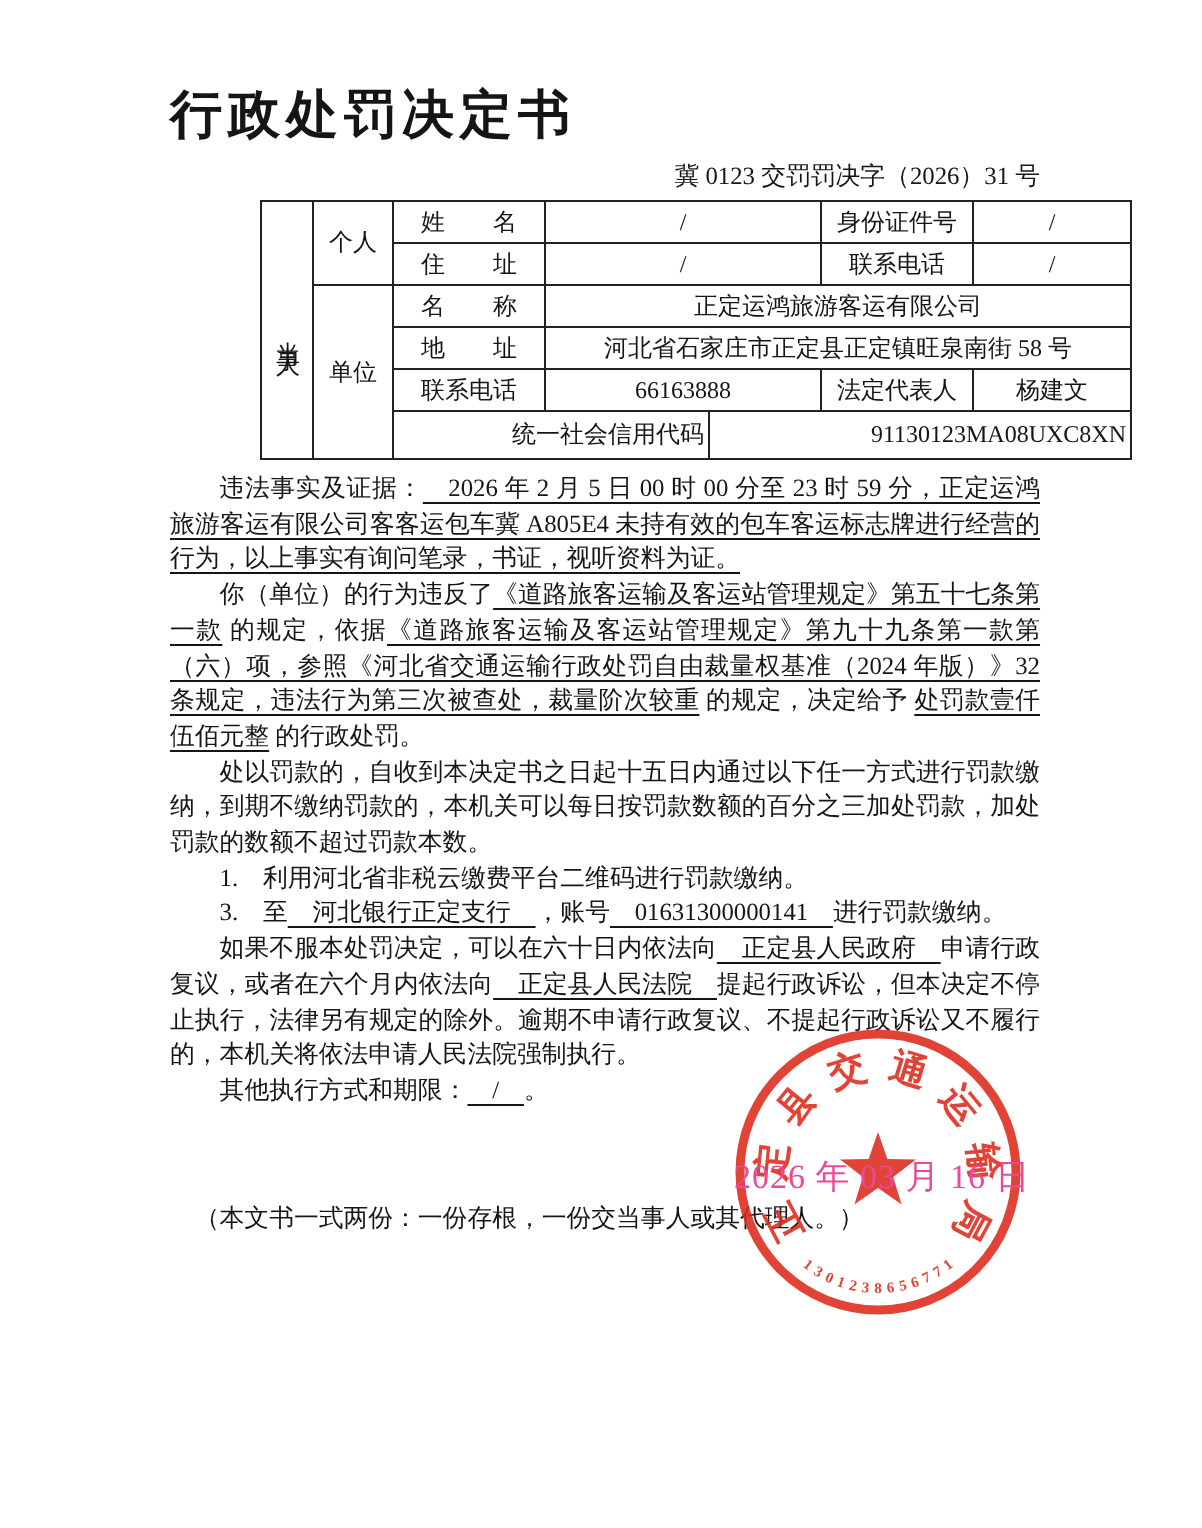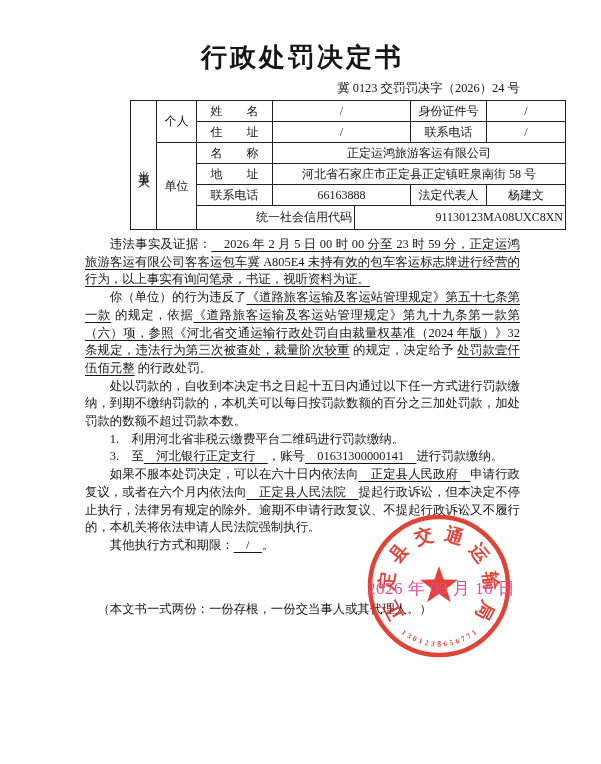--- a/index.html
+++ b/index.html
@@ -1,19 +1,19 @@
 <!DOCTYPE html>
 <html><head>
 <meta charset="utf-8">
 <style>
   html,body{margin:0;padding:0;background:#fff;}
   .page{position:relative;width:601px;height:764px;background:#fff;overflow:hidden;
         font-family:"Liberation Serif","DejaVu Serif",serif;color:#151515;}
   .content{position:absolute;left:85px;top:42px;width:435px;}
-  .doc-title{margin:0;text-align:center;font-size:26px;font-weight:700;letter-spacing:3px;line-height:32px;}
+  .doc-title{margin:0;font-size:26px;font-weight:700;letter-spacing:3px;line-height:32px;}
   .doc-no{margin:6px 0 3px 0;text-align:right;font-size:12.4px;}
   table.party{border-collapse:collapse;width:435px;table-layout:fixed;font-size:12px;margin-left:45px;}
   table.party td{border:1px solid #222;text-align:center;padding:1px 2px;height:18px;
                  overflow:hidden;white-space:nowrap;}
   td.vlabel{writing-mode:vertical-rl;text-orientation:upright;letter-spacing:3px;padding:0;}
   tr.tall td{height:21px;text-align:right;}
   .body{margin-top:6px;font-size:12.4px;line-height:17.7px;text-align:justify;}
   .body p{margin:0;text-indent:2em;}
   .u{text-decoration:underline;text-underline-offset:3px;text-decoration-thickness:1px;}
   .seal{position:absolute;left:364px;top:511px;width:150px;height:150px;z-index:1;opacity:.88;}
@@ -22,21 +22,21 @@
              letter-spacing:.5px;white-space:nowrap;}
   .footer-note{position:absolute;left:85px;top:601px;width:435px;font-size:12.4px;text-indent:1em;}
 </style>
 </head>
 <body>
 
 <div class="page">
   <div class="content">
 
     <h1 class="doc-title">行政处罚决定书</h1>
-    <div class="doc-no">冀 0123 交罚罚决字（2026）24 号</div>
+    <div class="doc-no">冀 0123 交罚罚决字（2026）31 号</div>
 
     <table class="party">
       <colgroup>
         <col style="width:26px">
           <col style="width:40px">
           <col style="width:76px">
         <col style="width:82px">
           <col style="width:56px">
           <col style="width:76px">
           <col style="width:79px">

